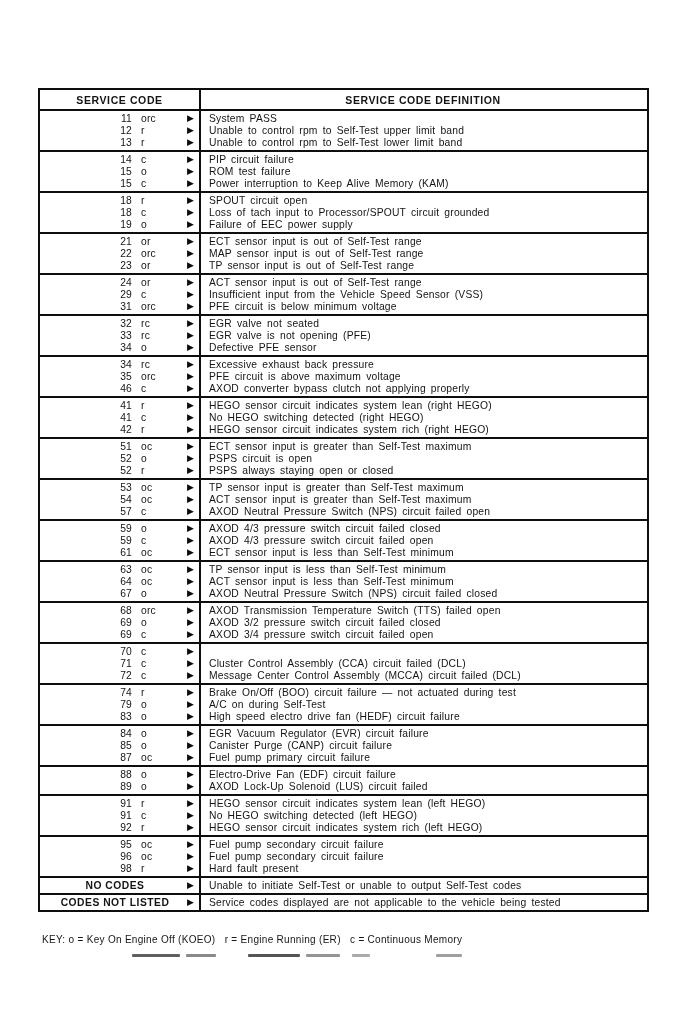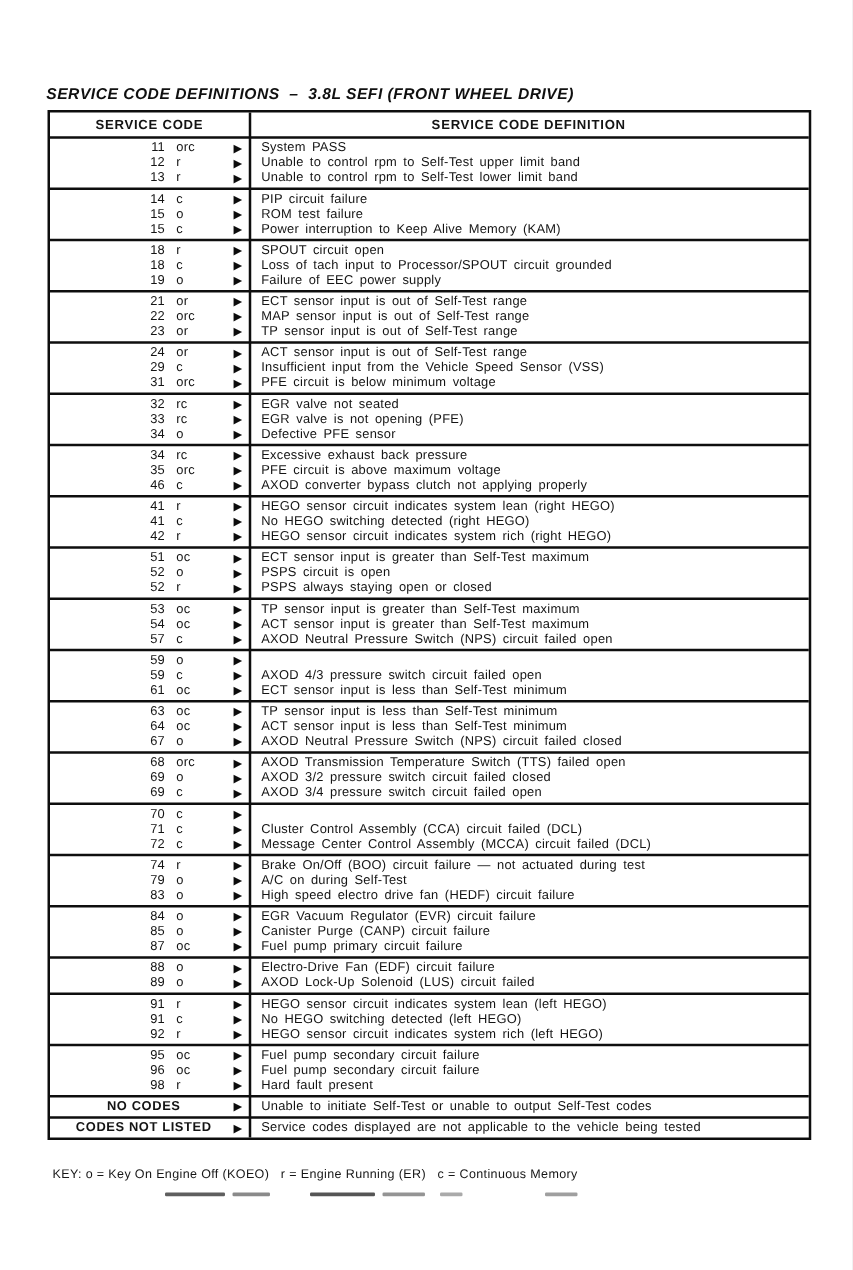--- a/index.html
+++ b/index.html
@@ -72,21 +72,20 @@
   .smudge i:nth-child(3){left:248px;width:52px;opacity:.8;}
   .smudge i:nth-child(4){left:306px;width:34px;opacity:.5;}
   .smudge i:nth-child(5){left:352px;width:18px;opacity:.4;}
   .smudge i:nth-child(6){left:436px;width:26px;opacity:.45;}
 </style>
 </head>
 <body>
 
 <div class="page">
 
-  <div class="title">SERVICE CODE DEFINITIONS  –  3.8L SEFI (FRONT WHEEL DRIVE)</div>
 
   <div class="svc-table">
     <div class="thead">
       <div class="th-code">SERVICE CODE</div>
       <div class="th-def">SERVICE CODE DEFINITION</div>
     </div>
     <div class="tbody">
       <div class="col-divider"></div>
     <div class="group">
           <div class="row">
@@ -348,20 +347,21 @@
             <div class="cell-def">AXOD Neutral Pressure Switch (NPS) circuit failed open</div>
           </div>
         </div>
         <div class="group">
           <div class="row">
             <div class="cell-code">
               <span class="code-num">59</span>
               <span class="code-mode">o</span>
               <span class="arrow">▶</span>
             </div>
+            <div class="cell-def">AXOD 4/3 pressure switch circuit failed closed</div>
           </div>
           <div class="row">
             <div class="cell-code">
               <span class="code-num">59</span>
               <span class="code-mode">c</span>
               <span class="arrow">▶</span>
             </div>
             <div class="cell-def">AXOD 4/3 pressure switch circuit failed open</div>
           </div>
           <div class="row">

